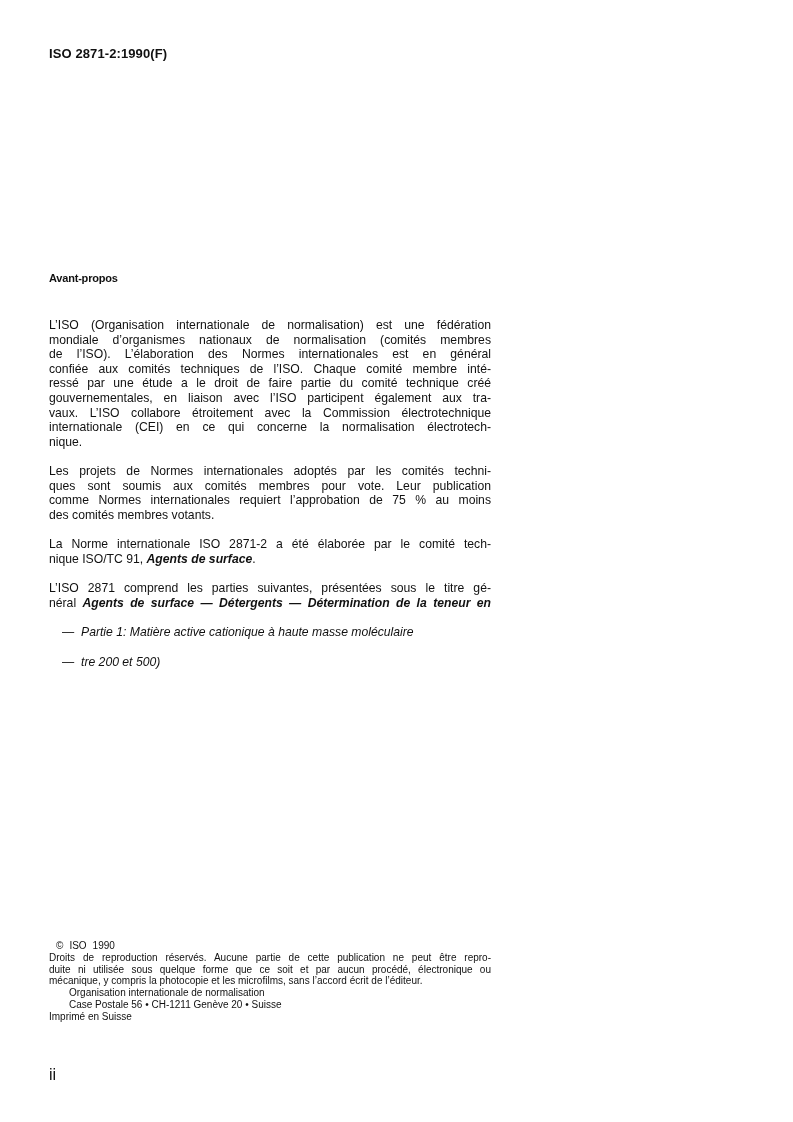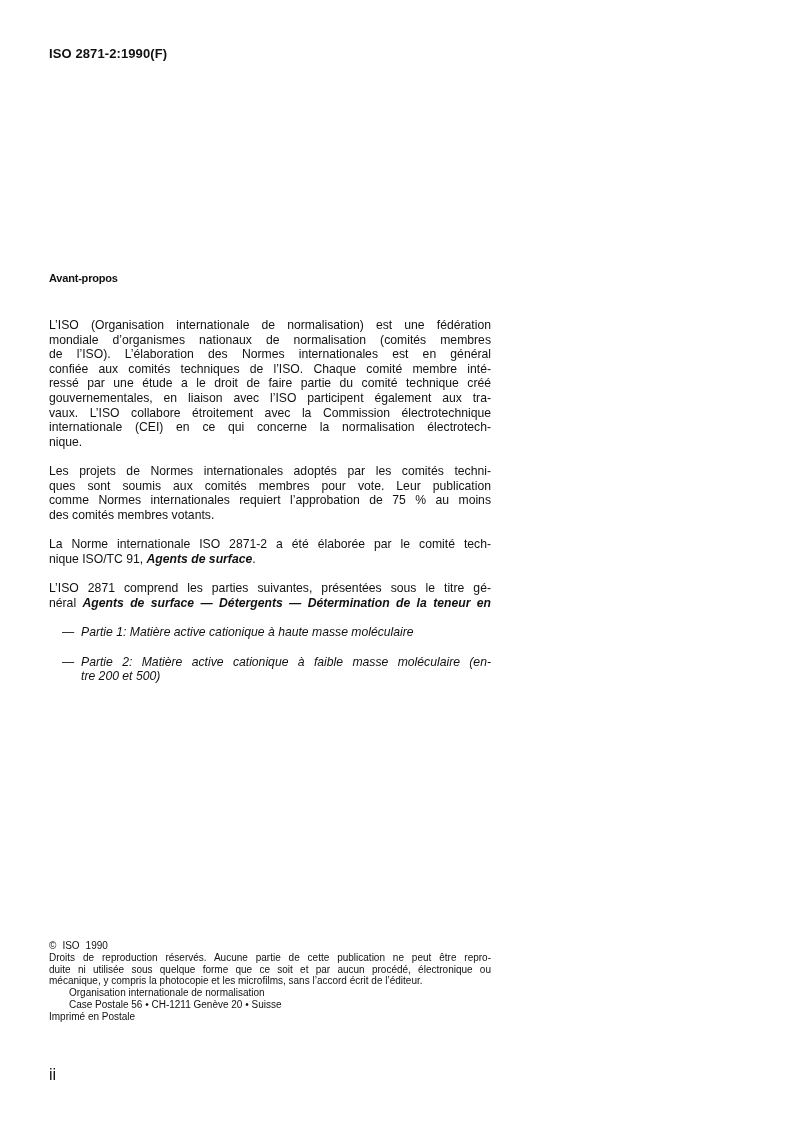--- a/index.html
+++ b/index.html
@@ -77,20 +77,21 @@
     .footer {
       position: absolute;
       left: 49px;
       top: 940px;
       width: 442px;
       font-size: 10px;
       line-height: 11.8px;
     }
     .footer .copyright {
       display: block;
+      margin-left: 7px;
     }
     .footer .copyright .sym {
       margin-right: 6px;
     }
     .footer .copyright .yr {
       margin-left: 6px;
     }
     .footer .rights {
       display: block;
       text-align: justify;
@@ -146,29 +147,28 @@
     <span class="line"><span>néral </span><em>Agents de surface — Détergents — Détermination de la teneur en</em></span>
   </p>
 
   <ul class="list">
     <li>
       <span class="dash">—</span>
       <span class="line last">Partie 1: Matière active cationique à haute masse moléculaire</span>
     </li>
     <li>
       <span class="dash">—</span>
-      <span class="line">Partie 2: Matière active cationique à faible masse moléculaire (en-</span>
       <span class="line last">tre 200 et 500)</span>
     </li>
   </ul>
 </div>
 
 <div class="footer">
   <span class="copyright"><span class="sym">©</span><span>ISO</span><span class="yr">1990</span></span>
   <span class="rights line">Droits de reproduction réservés. Aucune partie de cette publication ne peut être repro-</span>
   <span class="rights line">duite ni utilisée sous quelque forme que ce soit et par aucun procédé, électronique ou</span>
   <span class="rights line last">mécanique, y compris la photocopie et les microfilms, sans l’accord écrit de l’éditeur.</span>
   <span class="address">Organisation internationale de normalisation</span>
   <span class="address">Case Postale 56 • CH-1211 Genève 20 • Suisse</span>
-  <span class="printed">Imprimé en Postale</span>
+  <span class="printed">Imprimé en Suisse</span>
 </div>
 
 <div class="page-number">ii</div>
 
 </body></html>

